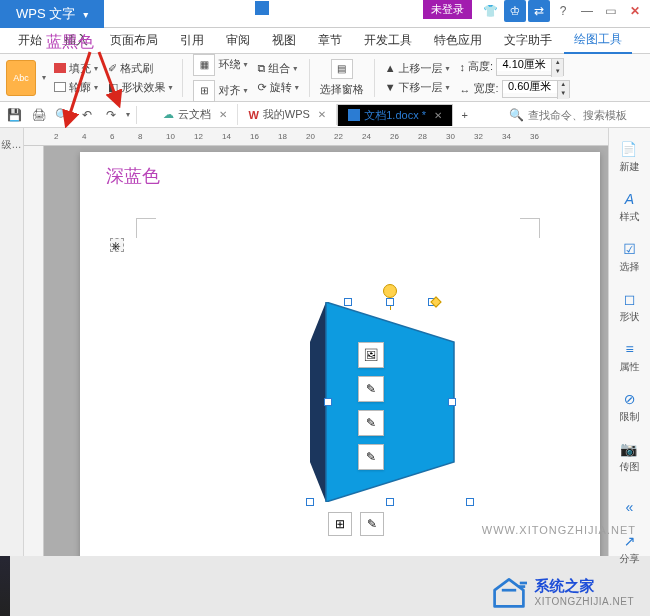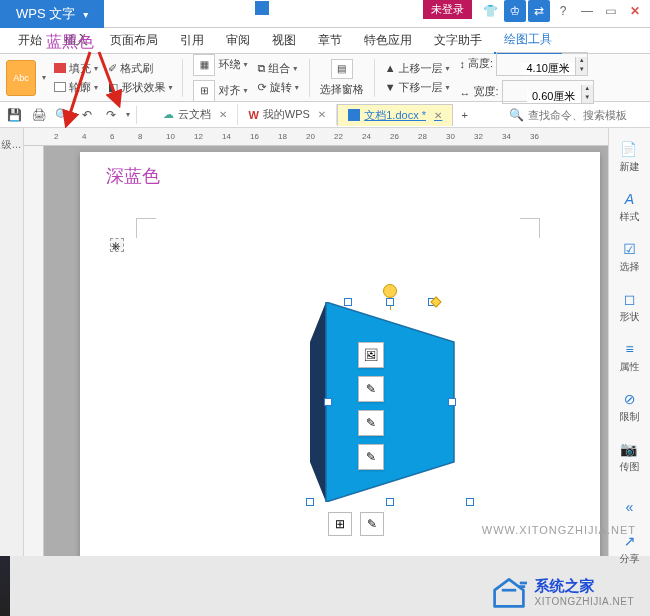--- a/index.html
+++ b/index.html
@@ -4,52 +4,52 @@
 <style>
   * { margin: 0; padding: 0; box-sizing: border-box; font-family: "Microsoft YaHei", sans-serif; }
   body { width: 650px; height: 616px; background: #e8e8e8; font-size: 12px; overflow: hidden; position: relative; }
   
   
   .title-bar { height: 28px; background: #fff; display: flex; align-items: flex-start; padding: 0; border-bottom: 1px solid #ccc; }
   .app-btn { background: #2b7cd3; color: #fff; height: 28px; padding: 0 16px; display: flex; align-items: center; font-size: 13px; }
   .app-caret { margin-left: 8px; font-size: 10px; }
   .title-text { flex: 1; text-align: center; color: #666; font-size: 12px; }
   .title-doc-icon { width: 14px; height: 14px; background: #2b7cd3; display: inline-block; margin-right: 4px; vertical-align: middle; }
-  .login-badge { background: #be185d; color: #fff; padding: 2px 8px; font-size: 11px; margin-right: 8px; }
+  .login-badge { background: #a21caf; color: #fff; padding: 2px 8px; font-size: 11px; margin-right: 8px; }
   .title-right { display: flex; align-items: center; gap: 2px; padding-right: 4px; }
   .title-icon { width: 22px; height: 22px; display: flex; align-items: center; justify-content: center; color: #666; }
   .title-icon.blue-bg { background: #2b7cd3; color: #fff; border-radius: 2px; }
   .title-icon.min { color: #666; }
   .title-icon.close { color: #d9534f; font-weight: bold; }
   
   
   .menu-tabs { height: 26px; background: #fff; display: flex; align-items: center; padding: 0 8px; gap: 2px; border-bottom: 1px solid #d0d0d0; }
   .menu-tab { padding: 4px 10px; color: #333; cursor: pointer; font-size: 12px; }
   .menu-tab.active { color: #2b7cd3; border-bottom: 2px solid #2b7cd3; }
   
   
   .ribbon { height: 48px; background: #fafafa; display: flex; align-items: center; padding: 2px 6px; gap: 6px; border-bottom: 1px solid #d0d0d0; }
   .ribbon-group { display: flex; flex-direction: column; gap: 2px; }
   .ribbon-item { display: flex; align-items: center; gap: 3px; font-size: 11px; color: #444; padding: 1px 2px; }
   .ribbon-sep { width: 1px; height: 38px; background: #ddd; margin: 0 2px; }
   .shape-preview { width: 30px; height: 36px; background: #ffb347; border: 1px solid #e69a2e; border-radius: 3px; display: flex; align-items: center; justify-content: center; color: #fff; font-size: 9px; }
   .gallery-icon { width: 22px; height: 22px; border: 1px solid #ccc; background: #fff; display: inline-flex; align-items: center; justify-content: center; font-size: 10px; }
-  .stepper { display: flex; align-items: flex-end; border: 1px solid #ccc; height: 24px; padding-left: 24px; }
+  .stepper { display: flex; align-items: flex-start; border: 1px solid #ccc; height: 18px; }
   .stepper input { width: 54px; border: none; font-size: 11px; padding: 0 2px; text-align: center; outline: none; }
   .stepper-btns { display: flex; flex-direction: column; width: 12px; }
   .stepper-btn { height: 9px; background: #eee; border-left: 1px solid #ccc; font-size: 6px; line-height: 7px; text-align: center; cursor: pointer; }
   .caret { font-size: 8px; color: #666; }
   .swatch { width: 12px; height: 10px; display: inline-block; }
   
   
   .qat { height: 26px; background: #fff; display: flex; align-items: center; padding: 0 6px; gap: 6px; border-bottom: 1px solid #d5d5d5; }
   .qat .q-icon { width: 18px; height: 18px; display: flex; align-items: center; justify-content: center; color: #555; font-size: 12px; }
   .doc-tabs { display: flex; align-items: center; gap: 0; margin-left: 10px; }
   .doc-tab { display: flex; align-items: center; gap: 4px; padding: 3px 10px; font-size: 11px; color: #555; border-right: 1px solid #e0e0e0; }
-  .doc-tab.active { background: #fef9c3; color: #2b7cd3; border-top: 1px solid #ccc; border-left: 1px solid #ccc; border-right: 1px solid #ccc; text-decoration: underline; }
+  .doc-tab.active { background: #000000; color: #2b7cd3; border-top: 1px solid #ccc; border-left: 1px solid #ccc; border-right: 1px solid #ccc; }
   .tab-close { color: #888; font-size: 10px; margin-left: 4px; }
   .cloud-icon { color: #4a9; }
   .w-icon { color: #c33; font-weight: bold; }
   .doc-icon { width: 12px; height: 12px; background: #2b7cd3; display: inline-block; }
   .qat-search { flex: 1; display: flex; justify-content: flex-end; align-items: center; gap: 4px; padding-right: 6px; }
   .qat-search input { border: none; font-size: 11px; color: #999; width: 110px; outline: none; }
   
   
   .main-area { display: flex; height: calc(100% - 28px - 26px - 48px - 26px - 60px); }
   .left-strip { width: 24px; background: #f0f0f0; border-right: 1px solid #d5d5d5; padding-top: 6px; text-align: center; }
@@ -147,20 +147,21 @@
 </svg>
 
 <div class="menu-tabs">
   <div class="menu-tab">开始</div>
   <div class="menu-tab">插入</div>
   <div class="menu-tab">页面布局</div>
   <div class="menu-tab">引用</div>
   <div class="menu-tab">审阅</div>
   <div class="menu-tab">视图</div>
   <div class="menu-tab">章节</div>
+  <div class="menu-tab">开发工具</div>
   <div class="menu-tab">特色应用</div>
   <div class="menu-tab">文字助手</div>
   <div class="menu-tab active">绘图工具</div>
 </div>
 
 <div class="ribbon">
   <div class="shape-preview">Abc</div>
   <span class="caret">▾</span>
   <div class="ribbon-group">
     <div class="ribbon-item">

